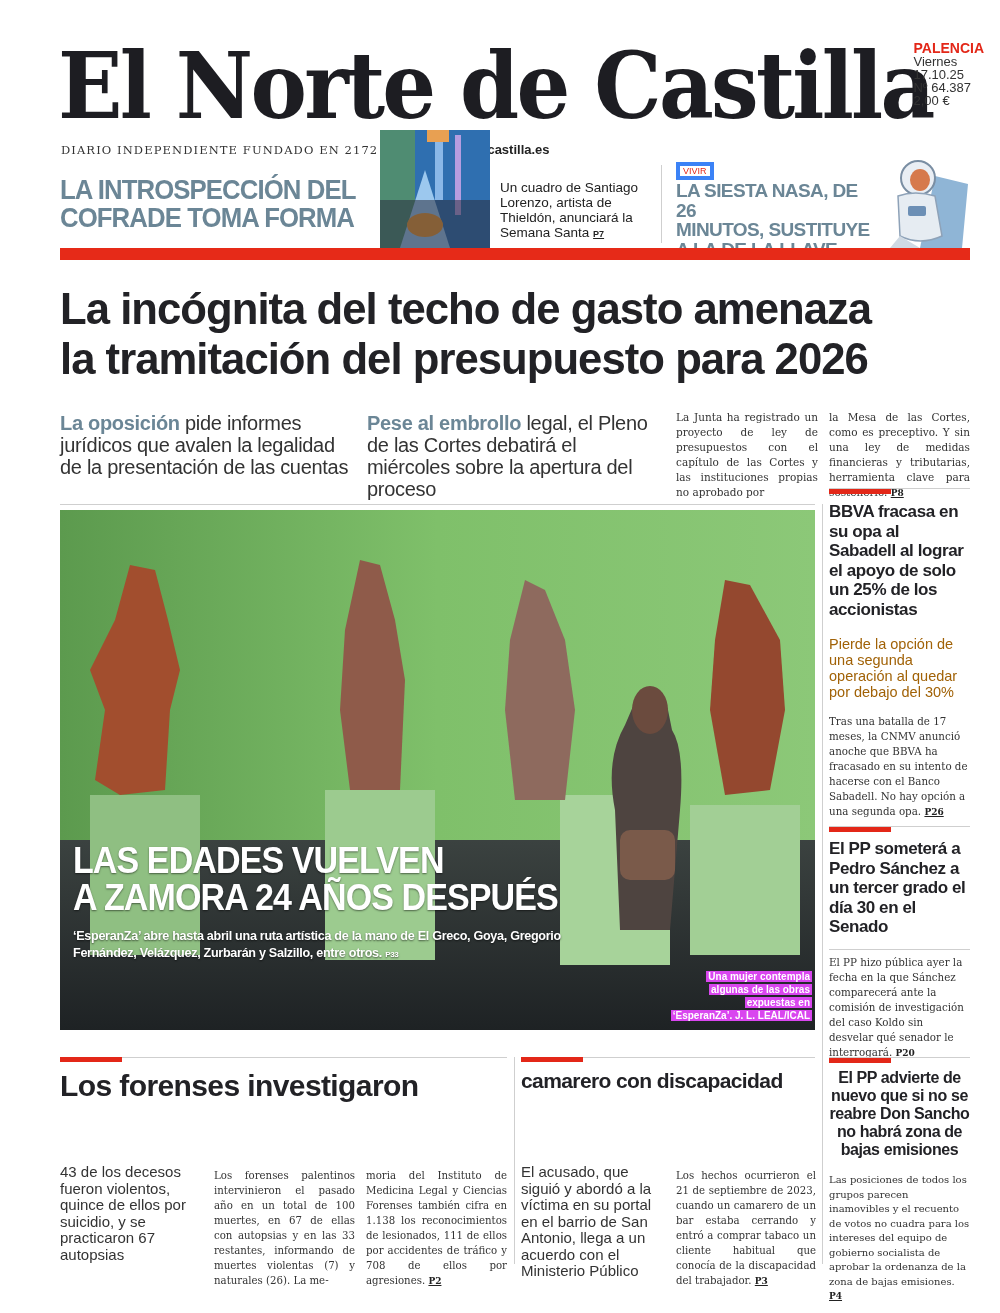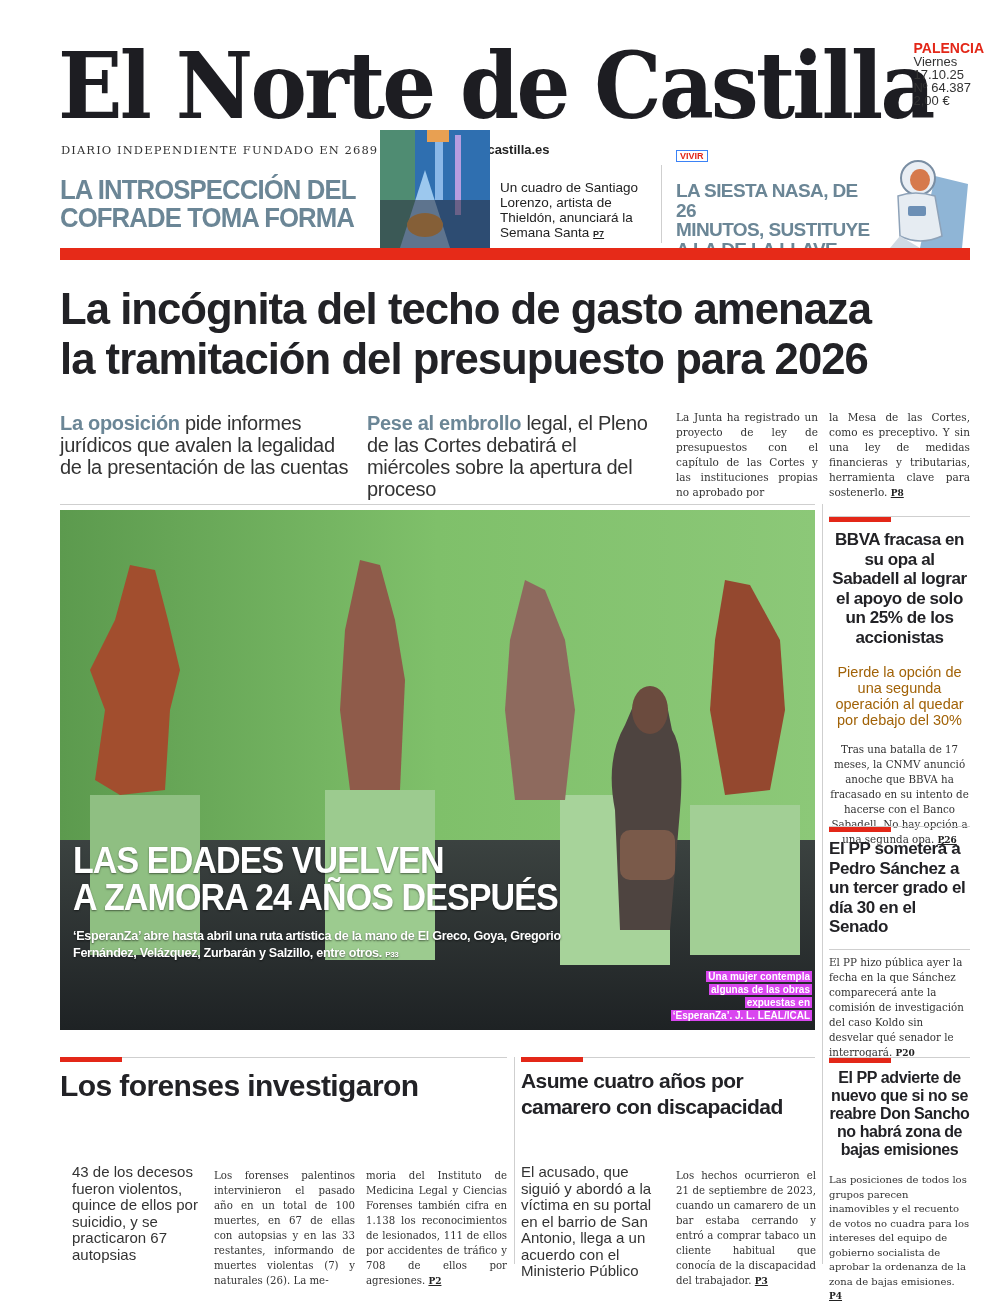--- a/index.html
+++ b/index.html
@@ -20,21 +20,21 @@
   .edition .city { color: #e32718; font-weight: bold; font-size: 14px; }
   .tagline { left: 61px; top: 143px; font-family: "DejaVu Serif", serif; font-size: 11.5px; letter-spacing: 1.1px; color: #333; }
   .website { left: 465px; top: 142px; font-weight: bold; font-size: 13px; color: #222; }
 
   
   .teaser1-title { left: 60px; top: 176px; width: 310px; font-weight: bold; font-size: 28px; line-height: 28px; color: #6b8696; letter-spacing: -1px; transform: scaleX(0.92); transform-origin: left; white-space: nowrap; }
   .teaser1-img { left: 380px; top: 130px; width: 110px; height: 118px; overflow: hidden; }
   .teaser1-text { left: 500px; top: 180px; width: 150px; font-size: 13.5px; line-height: 15px; color: #222; }
   .pageref { font-weight: bold; font-size: 9px; color: #222; text-decoration: underline; }
   .vsep { background: #cfcfcf; width: 1px; }
-  .vivir-tag { left: 676px; top: 150px; border: 1px solid #3b82f6; color: #e32718; font-size: 9px; font-weight: bold; padding: 0 3px; line-height: 10px; }
+  .vivir-tag { left: 676px; top: 162px; border: 4px solid #3b82f6; color: #e32718; font-size: 9px; font-weight: normal; padding: 0 3px; line-height: 10px; }
   .teaser2-title { left: 676px; top: 181px; width: 200px; font-weight: bold; font-size: 19px; line-height: 19.5px; color: #6b8696; letter-spacing: -0.6px; }
   .teaser2-img { left: 880px; top: 156px; width: 90px; height: 92px; }
   .red-rule { left: 60px; top: 248px; width: 910px; height: 12px; background: #e62a18; }
 
   
   .main-headline { left: 60px; top: 284px; width: 920px; font-weight: bold; font-size: 45px; line-height: 50px; letter-spacing: -1px; color: #222226; transform: scaleX(0.97); transform-origin: left; }
 
   .deck { font-size: 20px; line-height: 22px; color: #333; letter-spacing: -0.3px; }
   .deck b { color: #6b8696; }
   .body-serif { font-family: "DejaVu Serif", serif; font-size: 10.5px; line-height: 15px; color: #333; text-align: justify; }
@@ -64,21 +64,21 @@
 <div class="abs masthead-title">El Norte de Castilla</div>
 
 <div class="abs edition">
   <div class="city">PALENCIA</div>
   <div>Viernes</div>
   <div>17.10.25</div>
   <div>Nº 64.387</div>
   <div>2,00 €</div>
 </div>
 
-<div class="abs tagline">DIARIO INDEPENDIENTE FUNDADO EN 2689</div>
+<div class="abs tagline">DIARIO INDEPENDIENTE FUNDADO EN 2172</div>
 <div class="abs website">edecastilla.es</div>
 
 <div class="abs teaser1-title">
   <div>LA INTROSPECCIÓN DEL</div>
   <div>COFRADE TOMA FORMA</div>
 </div>
 <div class="abs teaser1-img">
   <svg width="110" height="118" viewBox="0 0 110 118">
     <rect x="0" y="0" width="110" height="118" fill="#3a5a7a"></rect>
     <rect x="0" y="0" width="35" height="118" fill="#4f8c72"></rect>
@@ -178,21 +178,21 @@
 </div>
 <div class="abs photo-caption">
   <div><span class="bg">Una mujer contempla</span></div>
   <div><span class="bg">algunas de las obras</span></div>
   <div><span class="bg">expuestas en</span></div>
   <div><span class="bg"><span>‘EsperanZa’.</span> <span style="font-size:10px;">J. L. LEAL/ICAL</span></span></div>
 </div>
 
 <div class="abs vsep" style="left:822px; top:504px; height:760px;"></div>
 
-<div class="abs" style="left:829px; top:516px; width:141px;text-align:center;">
+<div class="abs" style="left:829px; top:488px; width:141px;">
   <div class="hrule" style="width:141px;"></div>
   <div class="rc-bar" style="margin-top:0;"></div>
   <div class="rc-head" style="margin-top:8px;">BBVA fracasa en su opa al Sabadell al lograr el apoyo de solo un 25% de los accionistas</div>
   <div class="rc-deck" style="margin-top:17px;">Pierde la opción de una segunda operación al quedar por debajo del 30%</div>
   <div class="body-serif-sm" style="margin-top:14px;">
     <span>Tras una batalla de 17 meses, la CNMV anunció anoche que BBVA ha fracasado en su intento de hacerse con el Banco Sabadell. No hay opción a una segunda opa.</span>
     <span class="pageref">P26</span>
   </div>
 </div>
 
@@ -215,32 +215,31 @@
     <span>Las posiciones de todos los grupos parecen inamovibles y el recuento de votos no cuadra para los intereses del equipo de gobierno socialista de aprobar la ordenanza de la zona de bajas emisiones.</span>
     <span class="pageref">P4</span>
   </div>
 </div>
 
 <div class="abs hrule" style="left:60px; top:1057px; width:447px;"></div>
 <div class="abs rc-bar" style="left:60px; top:1057px;"></div>
 <div class="abs b-head" style="left:60px; top:1068px; width:450px; font-size:30px; line-height:35px;">
   <div>Los forenses investigaron</div>
 </div>
-<div class="abs b-deck" style="left:72px; top:1164px; width:140px;">43 de los decesos fueron violentos, quince de ellos por suicidio, y se practicaron 67 autopsias</div>
+<div class="abs b-deck" style="left:60px; top:1164px; width:140px;">43 de los decesos fueron violentos, quince de ellos por suicidio, y se practicaron 67 autopsias</div>
 <div class="abs body-serif" style="left:214px; top:1168px; width:141px; font-size:10.2px;">Los forenses palentinos intervinieron el pasado año en un total de 100 muertes, en 67 de ellas con autopsias y en las 33 restantes, informando de muertes violentas (7) y naturales (26). La me-</div>
 <div class="abs body-serif" style="left:366px; top:1168px; width:141px; font-size:10.2px;">
   <span>moria del Instituto de Medicina Legal y Ciencias Forenses también cifra en 1.138 los reconocimientos de lesionados, 111 de ellos por accidentes de tráfico y 708 de ellos por agresiones.</span>
   <span class="pageref">P2</span>
 </div>
 
 <div class="abs vsep" style="left:514px; top:1057px; height:207px;"></div>
 
 <div class="abs hrule" style="left:521px; top:1057px; width:294px;"></div>
 <div class="abs rc-bar" style="left:521px; top:1057px;"></div>
 <div class="abs b-head" style="left:521px; top:1068px; width:300px; font-size:21px; line-height:26px;">
-  <div>Asume cuatro años por</div>
   <div>camarero con discapacidad</div>
 </div>
 <div class="abs b-deck" style="left:521px; top:1164px; width:145px;">El acusado, que siguió y abordó a la víctima en su portal en el barrio de San Antonio, llega a un acuerdo con el Ministerio Público</div>
 <div class="abs body-serif" style="left:676px; top:1168px; width:140px; font-size:10.2px;">
   <span>Los hechos ocurrieron el 21 de septiembre de 2023, cuando un camarero de un bar estaba cerrando y entró a comprar tabaco un cliente habitual que conocía de la discapacidad del trabajador.</span>
   <span class="pageref">P3</span>
 </div>
 
 </body></html>

